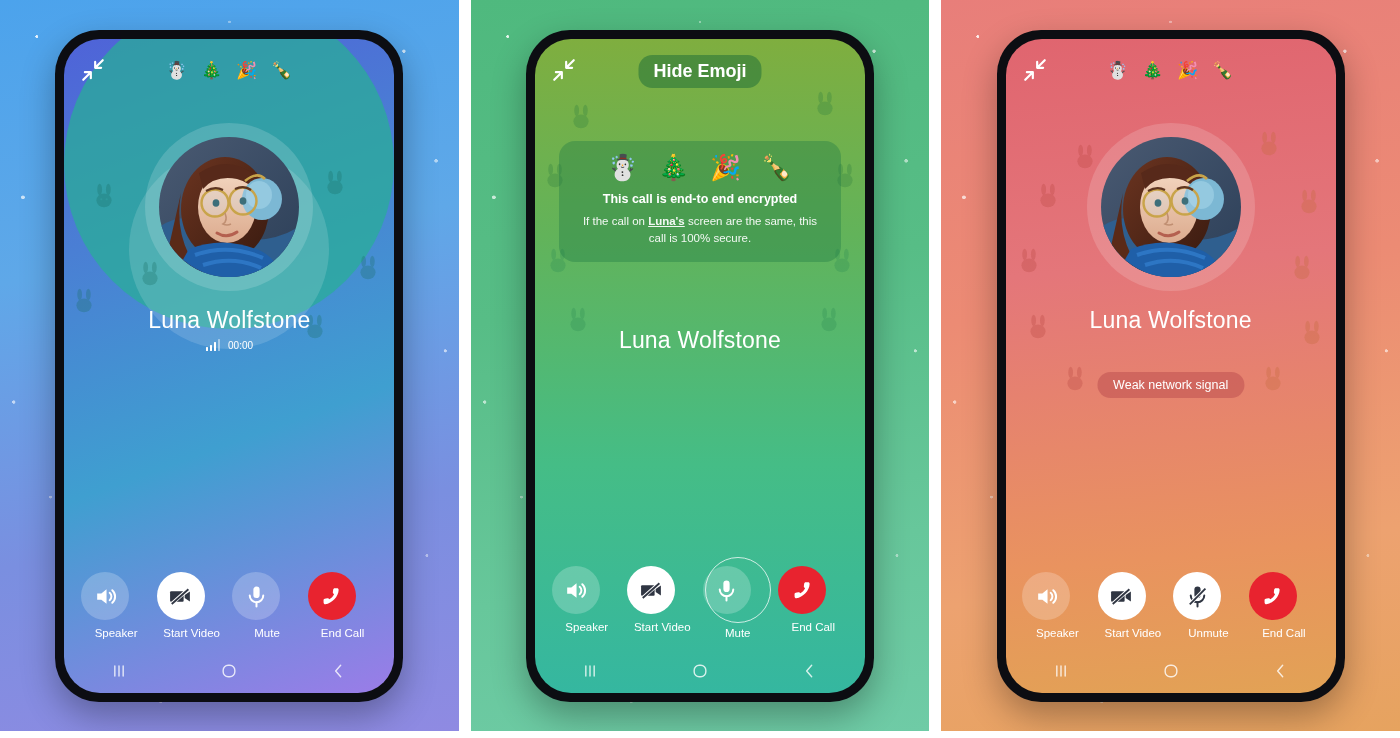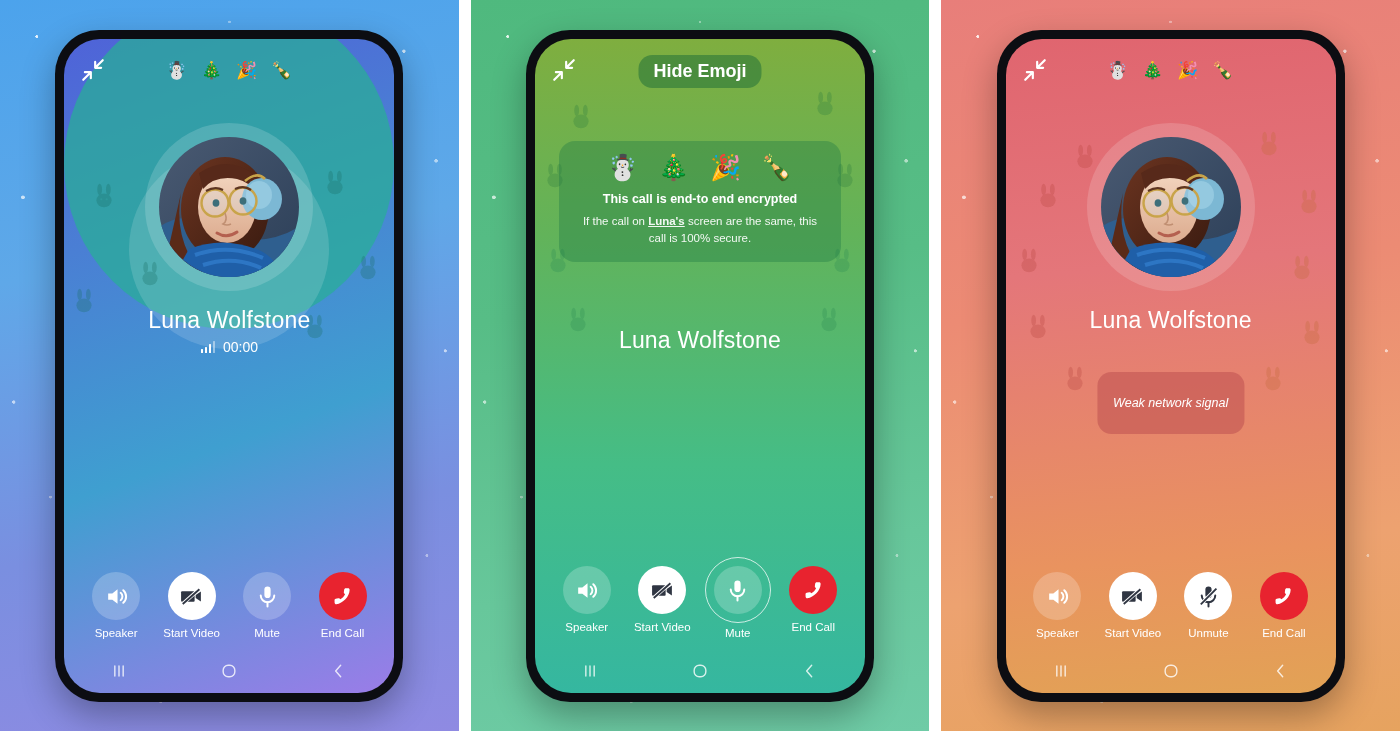--- a/index.html
+++ b/index.html
@@ -86,37 +86,37 @@
     width:140px; height:140px; border-radius:50%; }
   .avatar-ring { position:absolute; inset:-14px; border-radius:50%;
     background:rgba(255,255,255,.16); }
   .avatar { position:absolute; inset:0; border-radius:50%; overflow:hidden; }
   .avatar svg { width:100%; height:100%; display:block; }
 
   
   .name { position:absolute; left:0; right:0; color:#fff; text-align:center;
     font-size:23px; font-weight:normal; letter-spacing:.2px; }
   .timer { position:absolute; left:0; right:0; text-align:center; color:#fff;
-    font-size:14px; display:flex; justify-content:center; align-items:center; gap:8px; }
+    font-size:10px; display:flex; justify-content:center; align-items:center; gap:8px; }
   .sig { display:inline-flex; align-items:flex-end; gap:1.5px; height:12px; }
   .sig i { width:2.5px; background:#fff; border-radius:.5px; display:block; }
   .sig i:nth-child(1){height:4px}.sig i:nth-child(2){height:6.5px}
   .sig i:nth-child(3){height:9px}.sig i:nth-child(4){height:12px}
   .sig.weak i:nth-child(3){opacity:.35} .sig.weak i:nth-child(4){opacity:.35}
   .sig.full i:nth-child(4){opacity:.45}
 
   
   .badge { position:absolute; left:50%; transform:translateX(-50%);
     background:rgba(190,80,80,.55); color:#fff; font-size:12.5px;
-    padding:24px 16px; border-radius:14px; white-space:nowrap;font-style:italic; }
+    padding:6px 16px; border-radius:14px; white-space:nowrap; }
 
   
   .controls { position:absolute; left:0; right:0; bottom:54px;
     display:flex; justify-content:space-around; align-items:flex-start; padding:0 14px; }
-  .ctl { display:flex; flex-direction:column; align-items:center; cursor:pointer;
+  .ctl { display:flex; flex-direction:column; cursor:pointer;
     width:70px; position:relative; }
   .ctl-btn { width:48px; height:48px; border-radius:50%;
     display:flex; align-items:center; justify-content:center; }
   .ctl-btn svg { width:25px; height:25px; }
   .ctl-label { margin-top:7px; color:#fff; font-size:11.5px; text-align:center; }
 
   .bg-translucent { background:rgba(255,255,255,.22); }
   .bg-white { background:#ffffff; }
   .bg-red { background:#e8232f; }
   .ring-focus { position:absolute; top:-9px; left:50%; transform:translateX(-50%);

